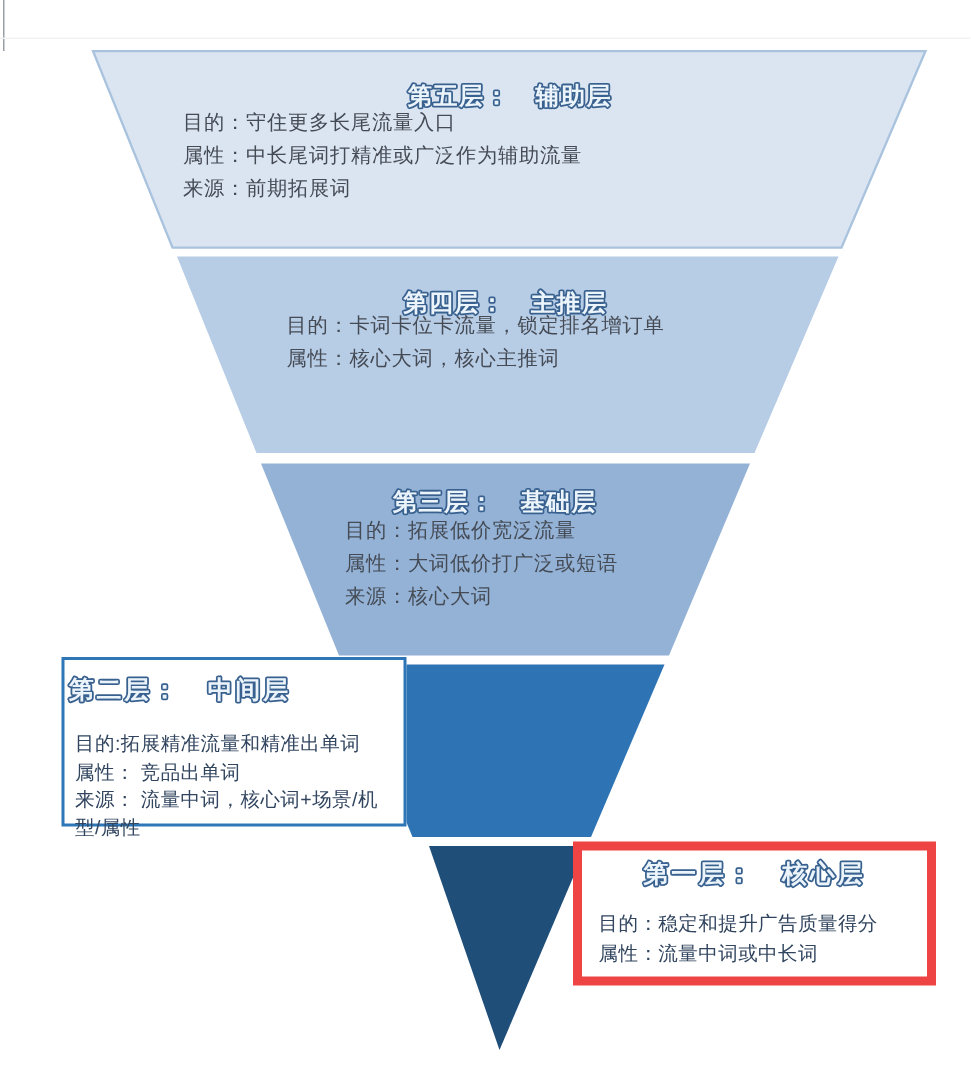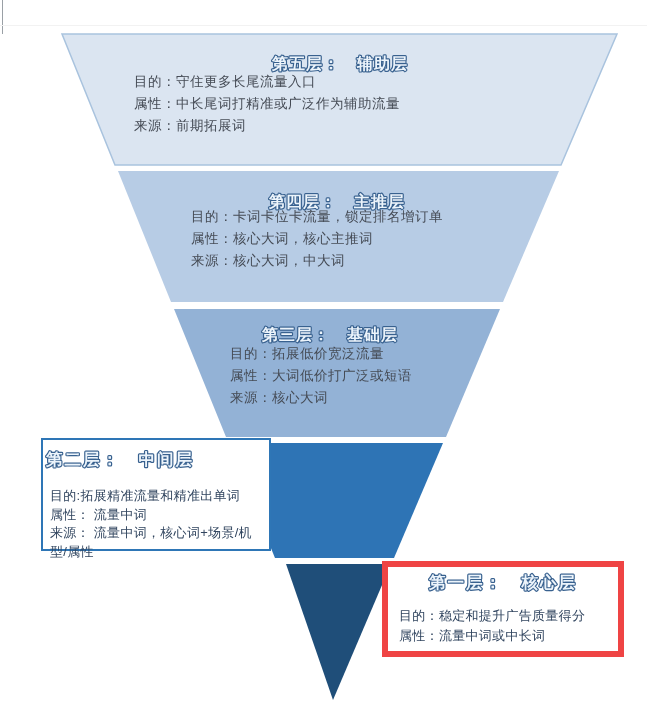--- a/index.html
+++ b/index.html
@@ -81,21 +81,21 @@
     paint-order: stroke fill;
     stroke-linejoin: round;
     letter-spacing: 1px;
     text-anchor: middle;
   }
   svg.titles text.t-box {
     font-size: 16.5px;
     letter-spacing: 2px;
   }
   
-  .pos-l5 { left: 134px; top: 71px; }
+  .pos-l5 { left: 122px; top: 71px; }
   .pos-l4 { left: 175px; top: 206px; margin-left: 16px; }
   .pos-l3 { left: 230px; top: 343px; font-family: Liberation Serif, serif; }
 </style>
 </head>
 <body>
 
 <div class="canvas">
 
   <div class="artifact-v"></div>
   <div class="artifact-h"></div>
@@ -110,32 +110,31 @@
 
   <div class="band-text pos-l5">
     <div class="bline">目的：守住更多长尾流量入口</div>
     <div class="bline">属性：中长尾词打精准或广泛作为辅助流量</div>
     <div class="bline">来源：前期拓展词</div>
   </div>
 
   <div class="band-text pos-l4">
     <div class="bline">目的：卡词卡位卡流量，锁定排名增订单</div>
     <div class="bline">属性：核心大词，核心主推词</div>
-    <div class="bline">来源：核心大词，中大词</div>
   </div>
 
   <div class="band-text pos-l3">
     <div class="bline">目的：拓展低价宽泛流量</div>
     <div class="bline">属性：大词低价打广泛或短语</div>
     <div class="bline">来源：核心大词</div>
   </div>
 
   <div class="callout callout-2">
     <div class="bline">目的:拓展精准流量和精准出单词</div>
-    <div class="bline">属性： 流量中词</div>
+    <div class="bline">属性： 竞品出单词</div>
     <div class="bline">来源： 流量中词，核心词+场景/机型/属性</div>
   </div>
 
   <div class="callout callout-1">
     <div class="bline">目的：稳定和提升广告质量得分</div>
     <div class="bline">属性：流量中词或中长词</div>
   </div>
 
   <svg class="titles" width="647" height="710" viewBox="0 0 647 710">
     <text x="340" y="69">第五层：　辅助层</text>

